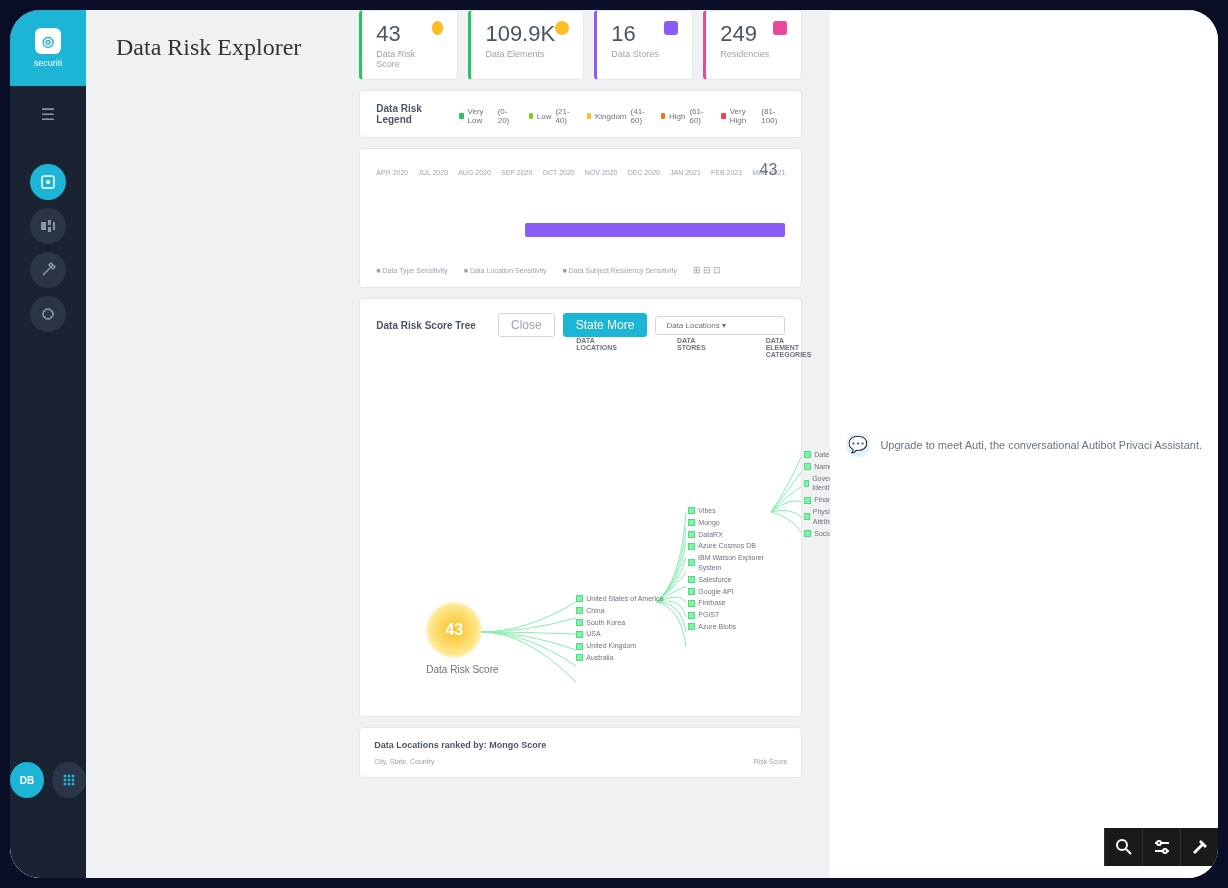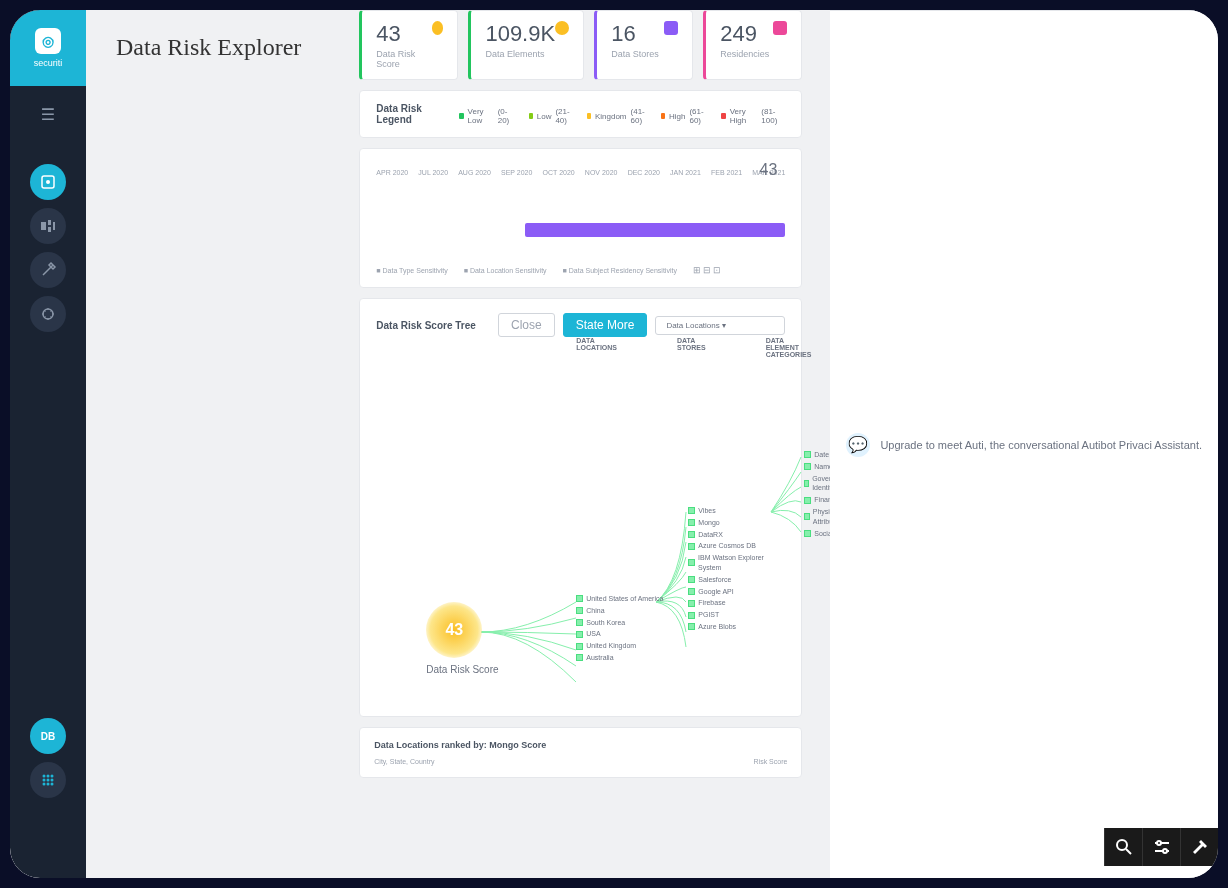--- a/index.html
+++ b/index.html
@@ -5,21 +5,21 @@
 *{box-sizing:border-box;margin:0;padding:0;font-family:-apple-system,BlinkMacSystemFont,"Segoe UI",Arial,sans-serif}
 body{background:#0a0e27;display:flex;align-items:center;justify-content:center;min-height:100vh;padding:10px}
 .tablet{width:1208px;height:868px;background:#f0f1f3;border-radius:30px;position:relative;overflow:hidden;display:flex}
 .sidebar{width:76px;background:#1a2332;display:flex;flex-direction:column;border-radius:30px 0 0 30px}
 .logo{width:76px;height:76px;background:#1db5d6;display:flex;flex-direction:column;align-items:center;justify-content:center;color:#fff;font-size:9px;border-radius:30px 0 0 0}
 .logo-icon{width:26px;height:26px;background:#fff;border-radius:6px;margin-bottom:4px;display:flex;align-items:center;justify-content:center;color:#1db5d6;font-weight:bold;font-size:14px}
 .hamburger{width:76px;height:40px;display:flex;align-items:center;justify-content:center;color:#8a96a8;font-size:16px;margin-top:8px}
 .nav-items{display:flex;flex-direction:column;gap:8px;margin-top:30px;align-items:center}
 .nav-item{width:36px;height:36px;border-radius:50%;background:#2a3548;display:flex;align-items:center;justify-content:center;color:#8a96a8;cursor:pointer}
 .nav-item.active{background:#1db5d6;color:#fff}
-.sidebar-bottom{margin-top:auto;margin-bottom:80px;display:flex;flex-direction:column;gap:8px;align-items:center}
+.sidebar-bottom{margin-top:auto;margin-bottom:80px;display:flex;flex-direction:row;gap:8px;align-items:center}
 .avatar{width:36px;height:36px;border-radius:50%;background:#1db5d6;display:flex;align-items:center;justify-content:center;color:#fff;font-size:10px;font-weight:600}
 .apps-icon{width:36px;height:36px;border-radius:50%;background:#2a3548;display:flex;align-items:center;justify-content:center;color:#1db5d6}
 .main{flex:1;display:flex;flex-direction:row;overflow:hidden}
 .header{padding:24px 30px 16px}
 .page-title{font-size:24px;font-weight:400;color:#333;font-family:Georgia,serif}
 .content{flex:1;padding:0 28px;overflow-y:auto}
 .stats-row{display:flex;gap:10px;margin-bottom:10px}
 .stat-card{flex:1;background:#fff;border:1px solid #e5e7eb;border-radius:4px;padding:10px 14px;display:flex;justify-content:space-between;align-items:flex-start;border-left:3px solid #9ca3af}
 .stat-card.c1{border-left-color:#22c55e}
 .stat-card.c2{border-left-color:#22c55e}

